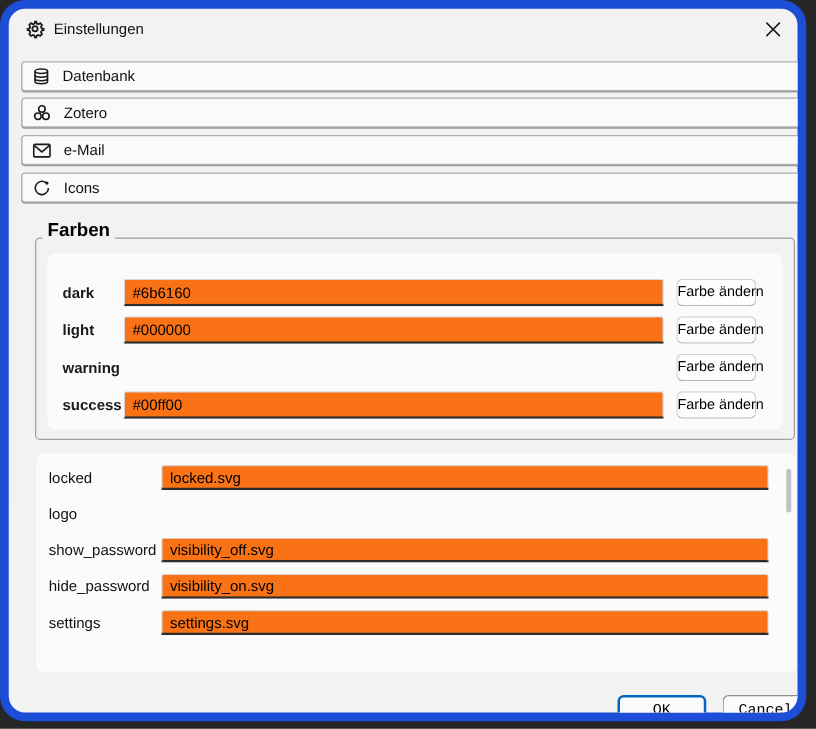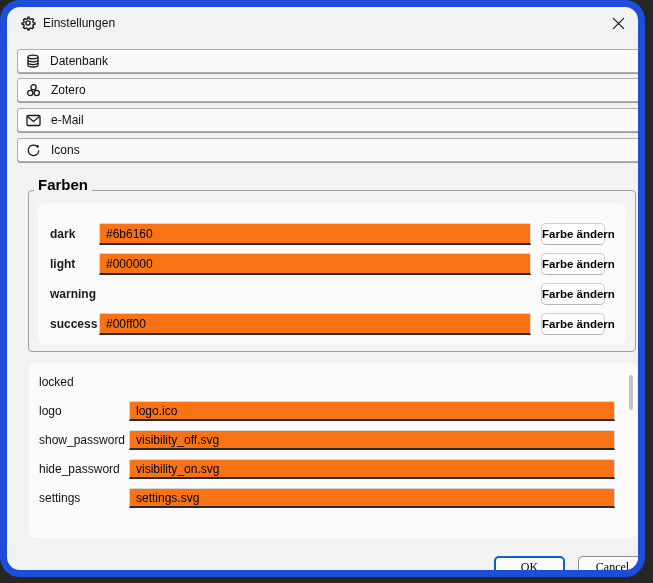--- a/index.html
+++ b/index.html
@@ -51,42 +51,42 @@
   }
   .field {
     background:#f97316; border:1px solid #d6d6d6; border-bottom:2px solid #2b2b2b;
     border-radius:2px 2px 0 0; font-size:12px; padding:0 6px;
     font-family:"Liberation Sans","DejaVu Sans",sans-serif; color:#000; outline:none;
   }
   .color-row .field { position:absolute; left:61px; top:0; width:432px; height:22px; }
   .change-btn {
     position:absolute; left:503px; top:0; width:64px; height:22px;
     background:#fdfdfd; border:1px solid #d0d0d0; border-bottom-color:#b5b5b5;
-    border-radius:5px; font-size:11.5px; font-weight:bold; color:#000;
+    border-radius:5px; font-size:11.5px; font-weight:normal; color:#000;
     font-family:"Liberation Sans","DejaVu Sans",sans-serif; white-space:nowrap; padding:0;
   }
   
   .icons-panel {
     position:absolute; left:22px; top:356px; width:608px; height:175px;
     background:#fbfbfb; border-radius:6px; overflow:hidden;
   }
   .icon-row { position:absolute; left:0; width:100%; height:20px; }
   .icon-row .row-label {
     position:absolute; left:10px; top:3px; font-size:12px; color:#111; white-space:nowrap;
   }
   .icon-row .field { position:absolute; left:100px; top:0; width:486px; height:20px; }
   .vscroll-thumb {
     position:absolute; left:600px; top:12px; width:4px; height:35px;
     background:#c2c2c2; border-radius:2px;
   }
   
   .footer-btn {
     position:absolute; top:549px; height:23px; background:#fbfbfb;
     border-radius:5px; font-size:12px; color:#000;
-    font-family:Liberation Serif, serif;
+    font-family:Liberation Mono, monospace;
   }
   .ok-btn { left:487px; width:71px; border:2px solid #0067c0; }
   .cancel-btn { left:571px; width:69px; border:1px solid #8d8d8d; border-bottom-color:#7a7a7a; }
   .ico-stroke { stroke:#1a1a1a; fill:none; stroke-width:1.3; }
 </style>
 </head>
 <body>
 
 <div class="dialog">
 
@@ -165,24 +165,24 @@
         <button class="change-btn">Farbe ändern</button>
       </div>
 
     </div>
   </div>
 
   <div class="icons-panel">
 
     <div class="icon-row" style="top:9px">
       <span class="row-label">locked</span>
+      <input class="field" value="locked.svg" style="">
     </div>
     <div class="icon-row" style="top:38px">
       <span class="row-label">logo</span>
-      <input class="field" value="logo.ico" style="">
     </div>
     <div class="icon-row" style="top:67px">
       <span class="row-label">show_password</span>
       <input class="field" value="visibility_off.svg" style="">
     </div>
     <div class="icon-row" style="top:96px">
       <span class="row-label">hide_password</span>
       <input class="field" value="visibility_on.svg" style="">
     </div>
     <div class="icon-row" style="top:125px">

